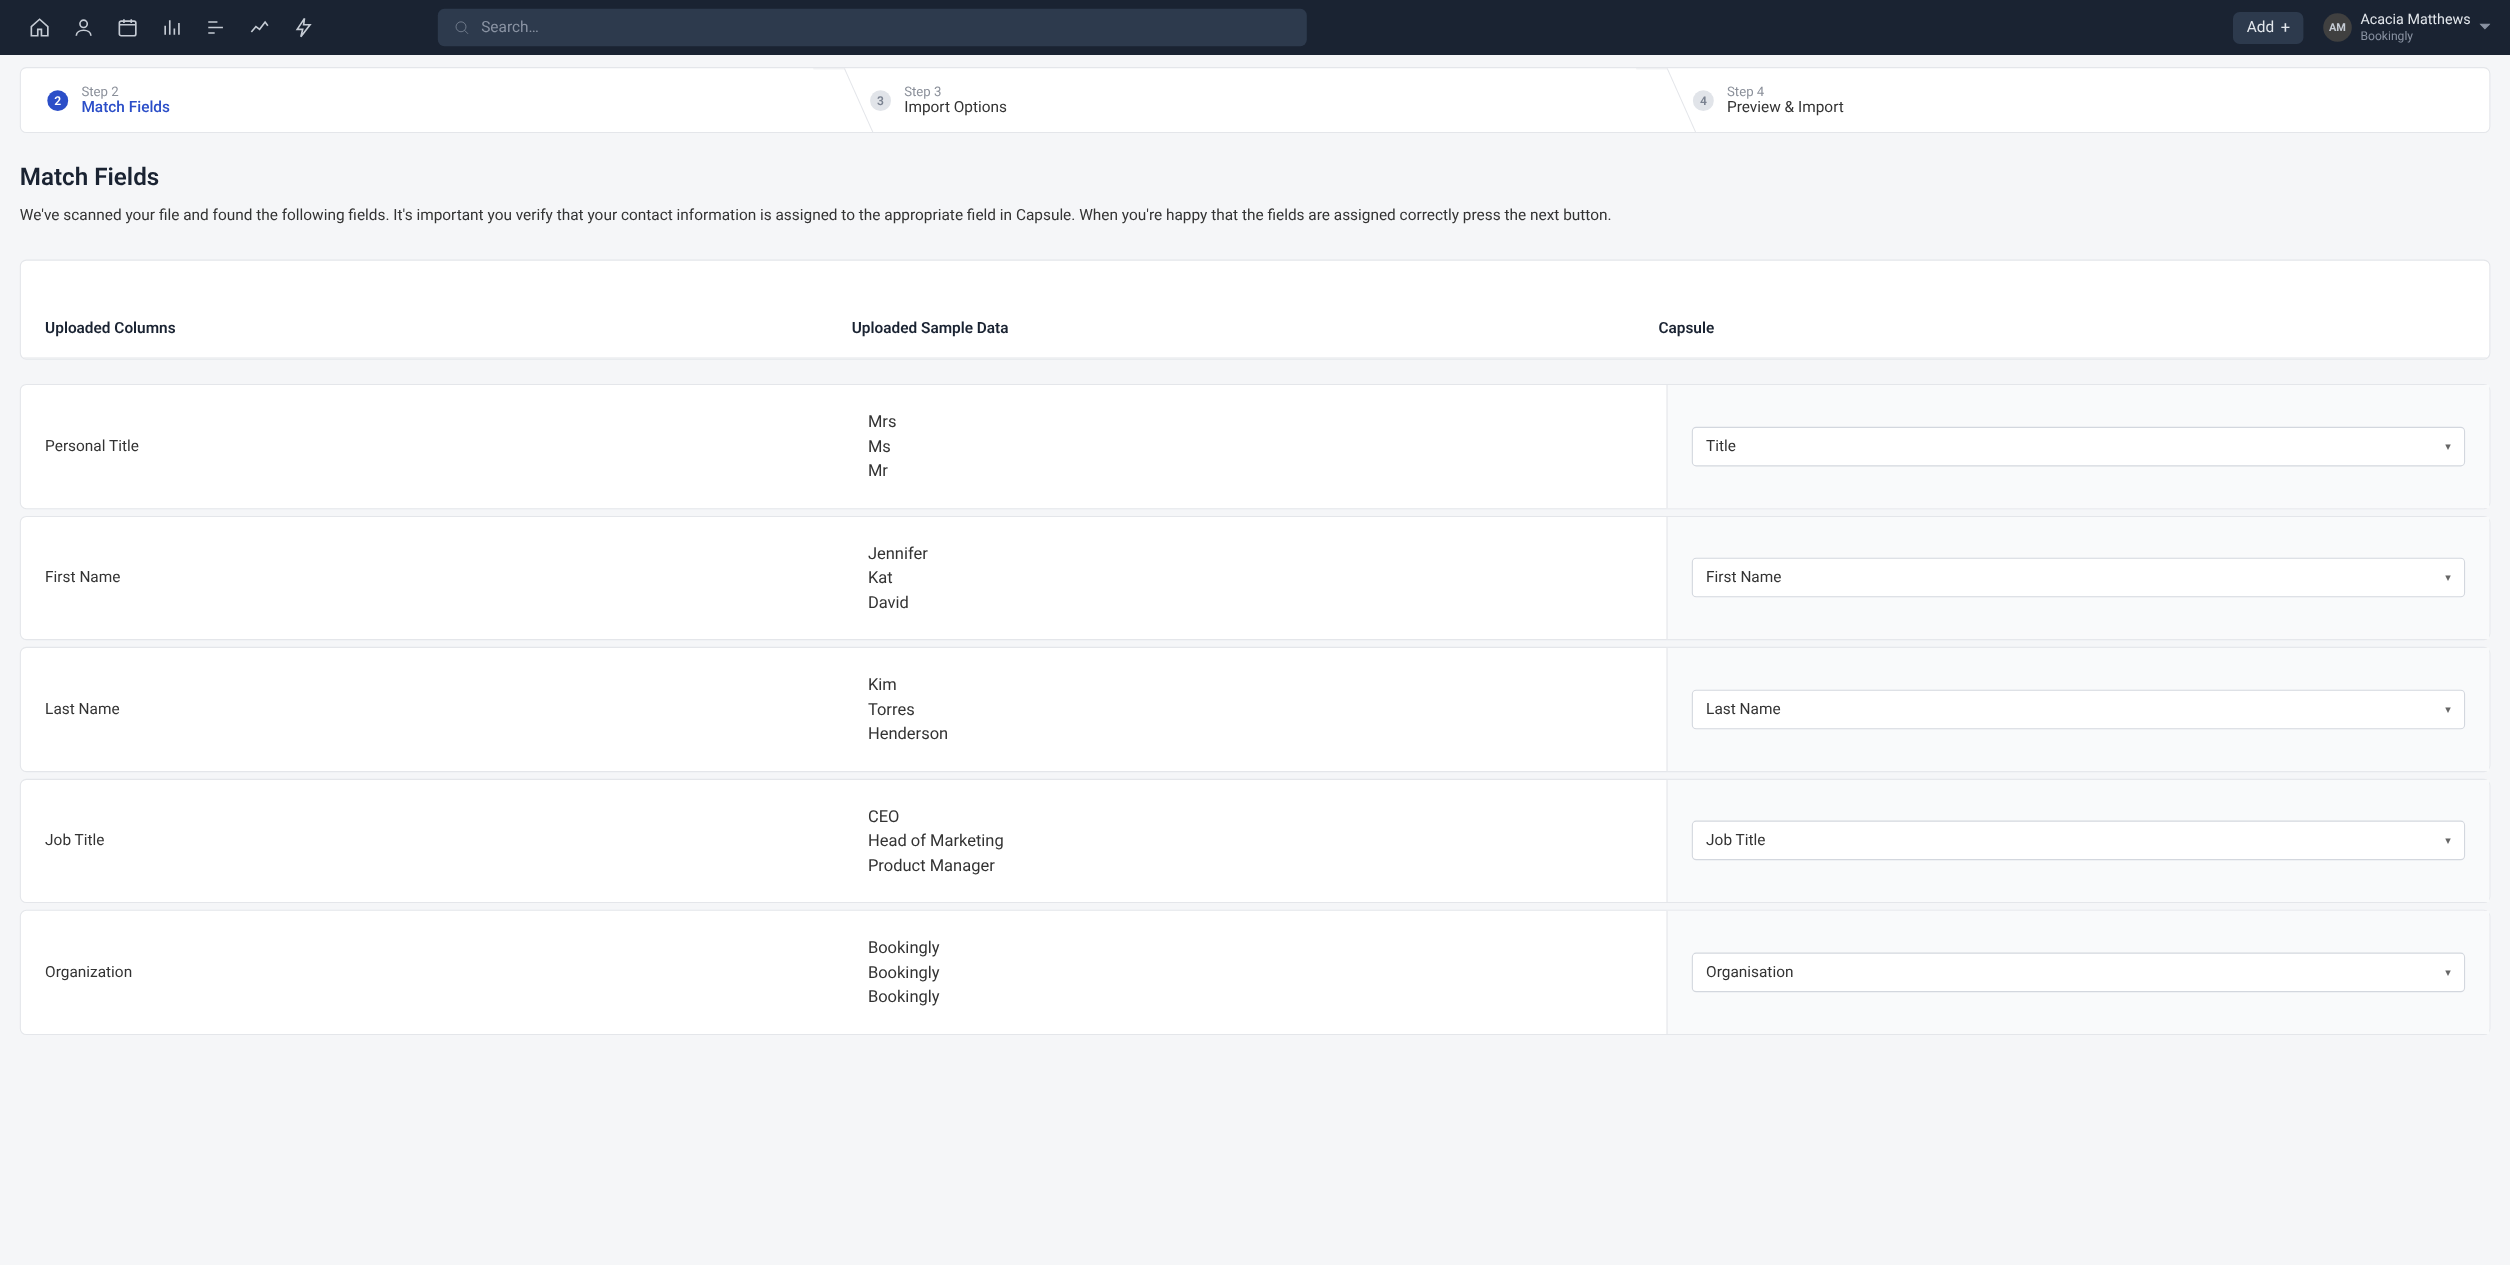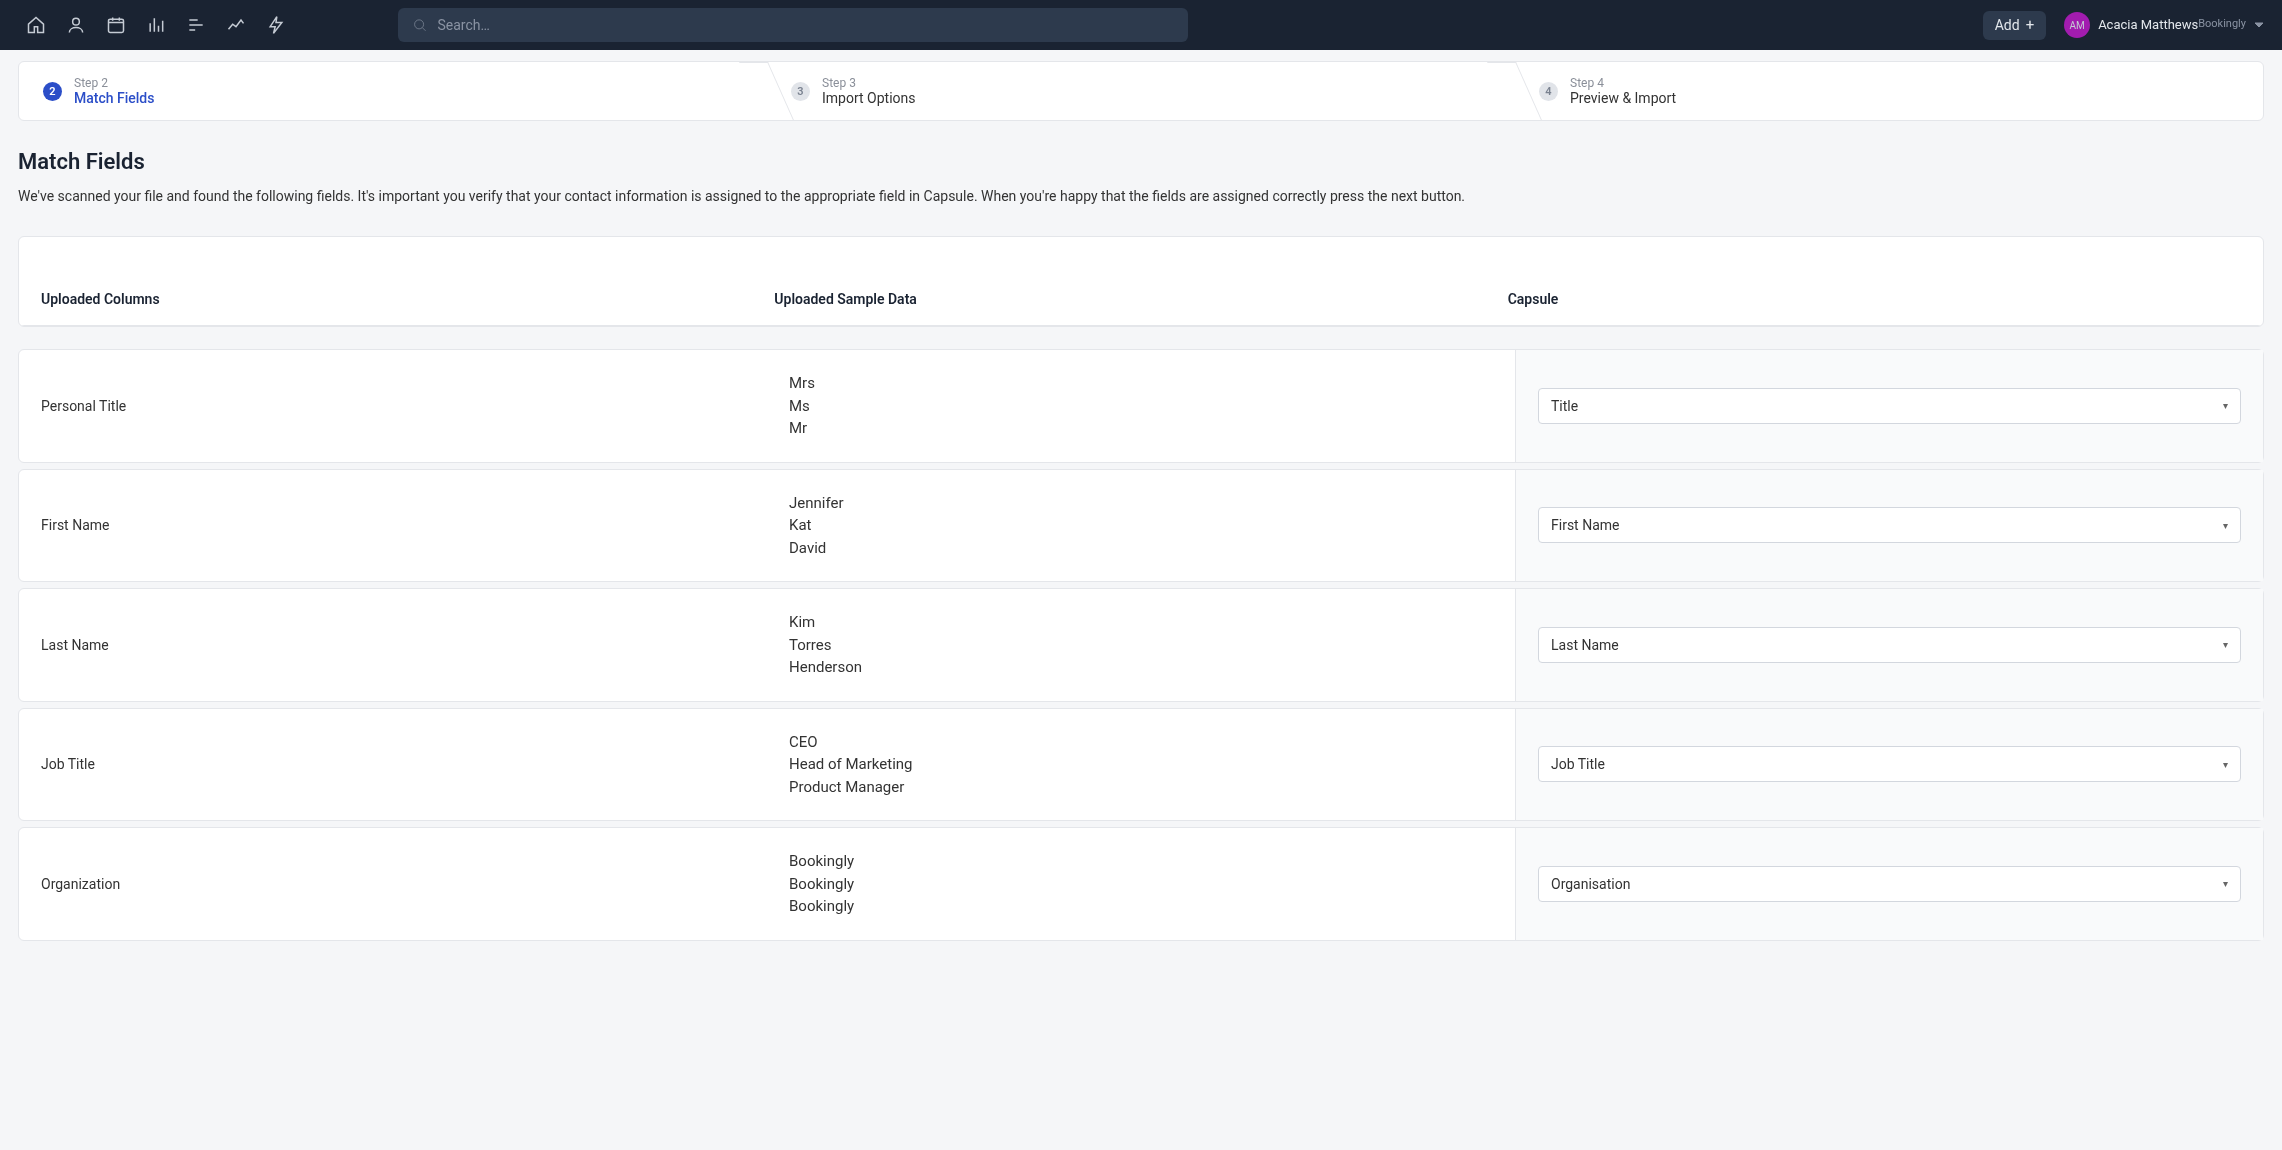--- a/index.html
+++ b/index.html
@@ -87,30 +87,31 @@
       display: flex;
       align-items: center;
       gap: 8px;
       margin-left: 14px;
       cursor: pointer;
     }
     .avatar {
       width: 26px;
       height: 26px;
       border-radius: 50%;
-      background: #a21caf;
+      background: #404040;
       display: flex;
       align-items: center;
       justify-content: center;
       color: #c5cbd4;
       font-size: 10px;
-      font-weight: 400;
+      font-weight: 700;
     }
     .user-meta {
       display: flex;
+      flex-direction: column;
       line-height: 1.2;
     }
     .user-name {
       color: #e3e7ec;
       font-size: 13px;
     }
     .user-org {
       color: #8a93a3;
       font-size: 11px;
     }

